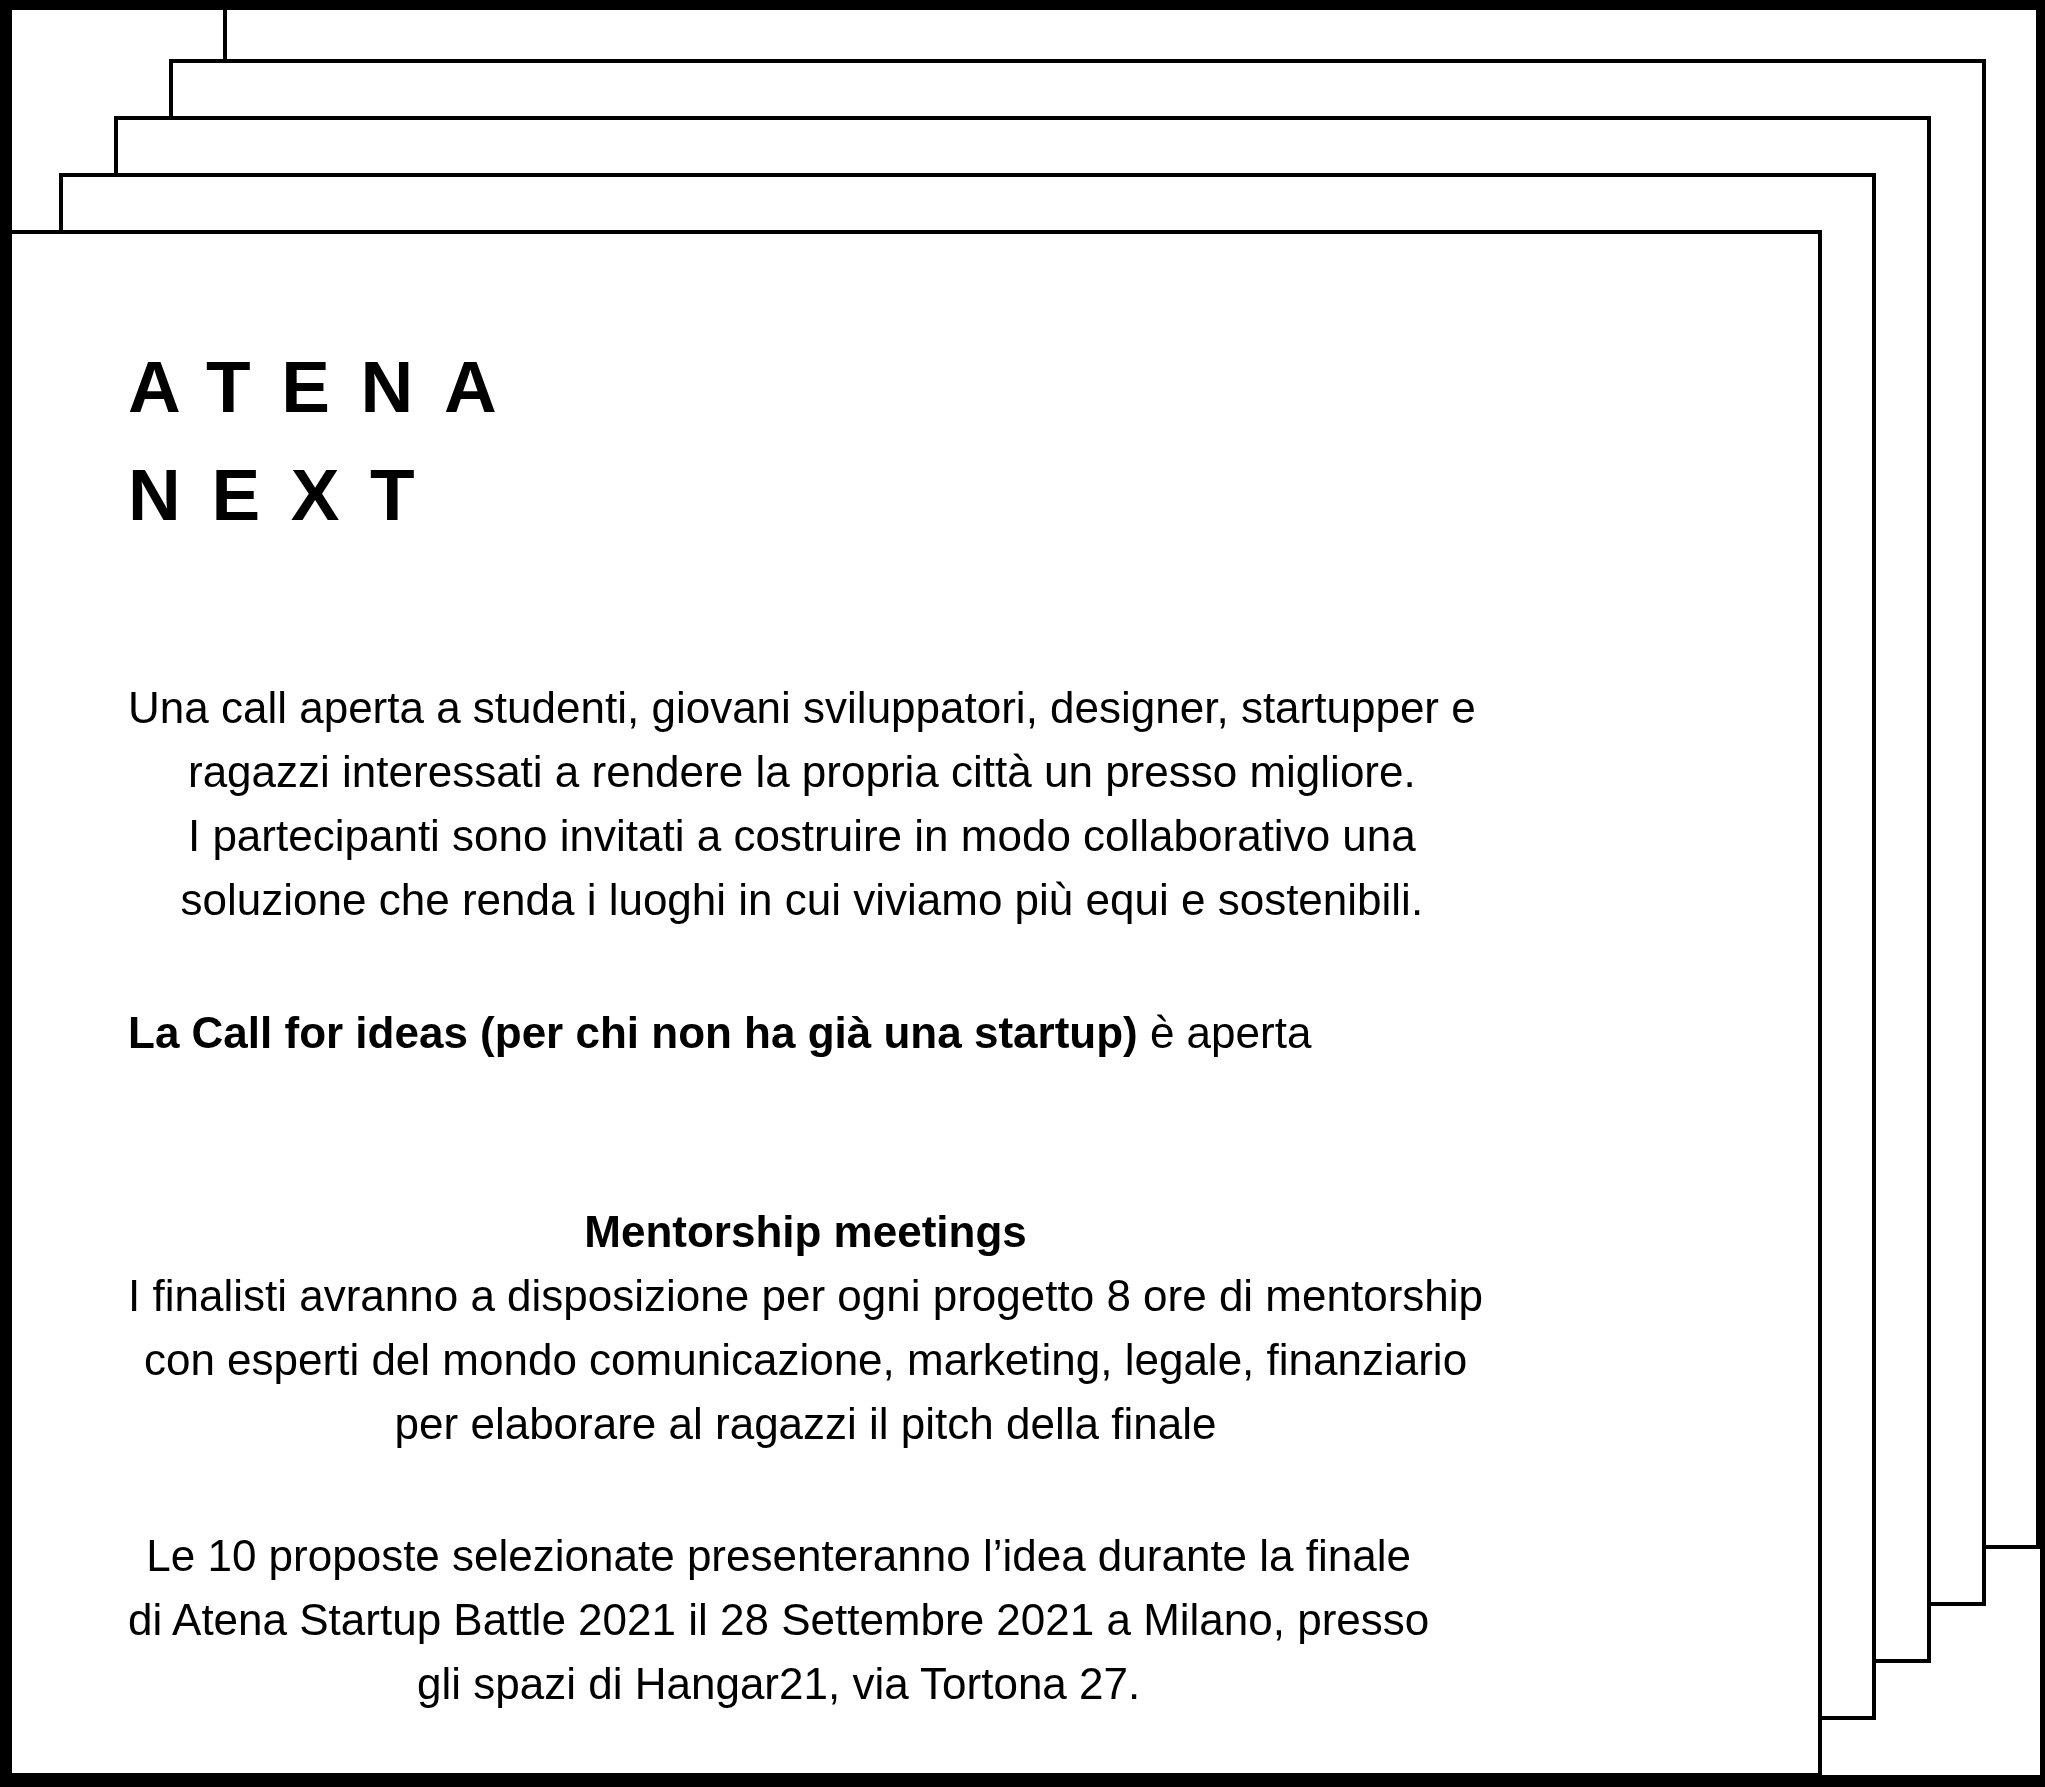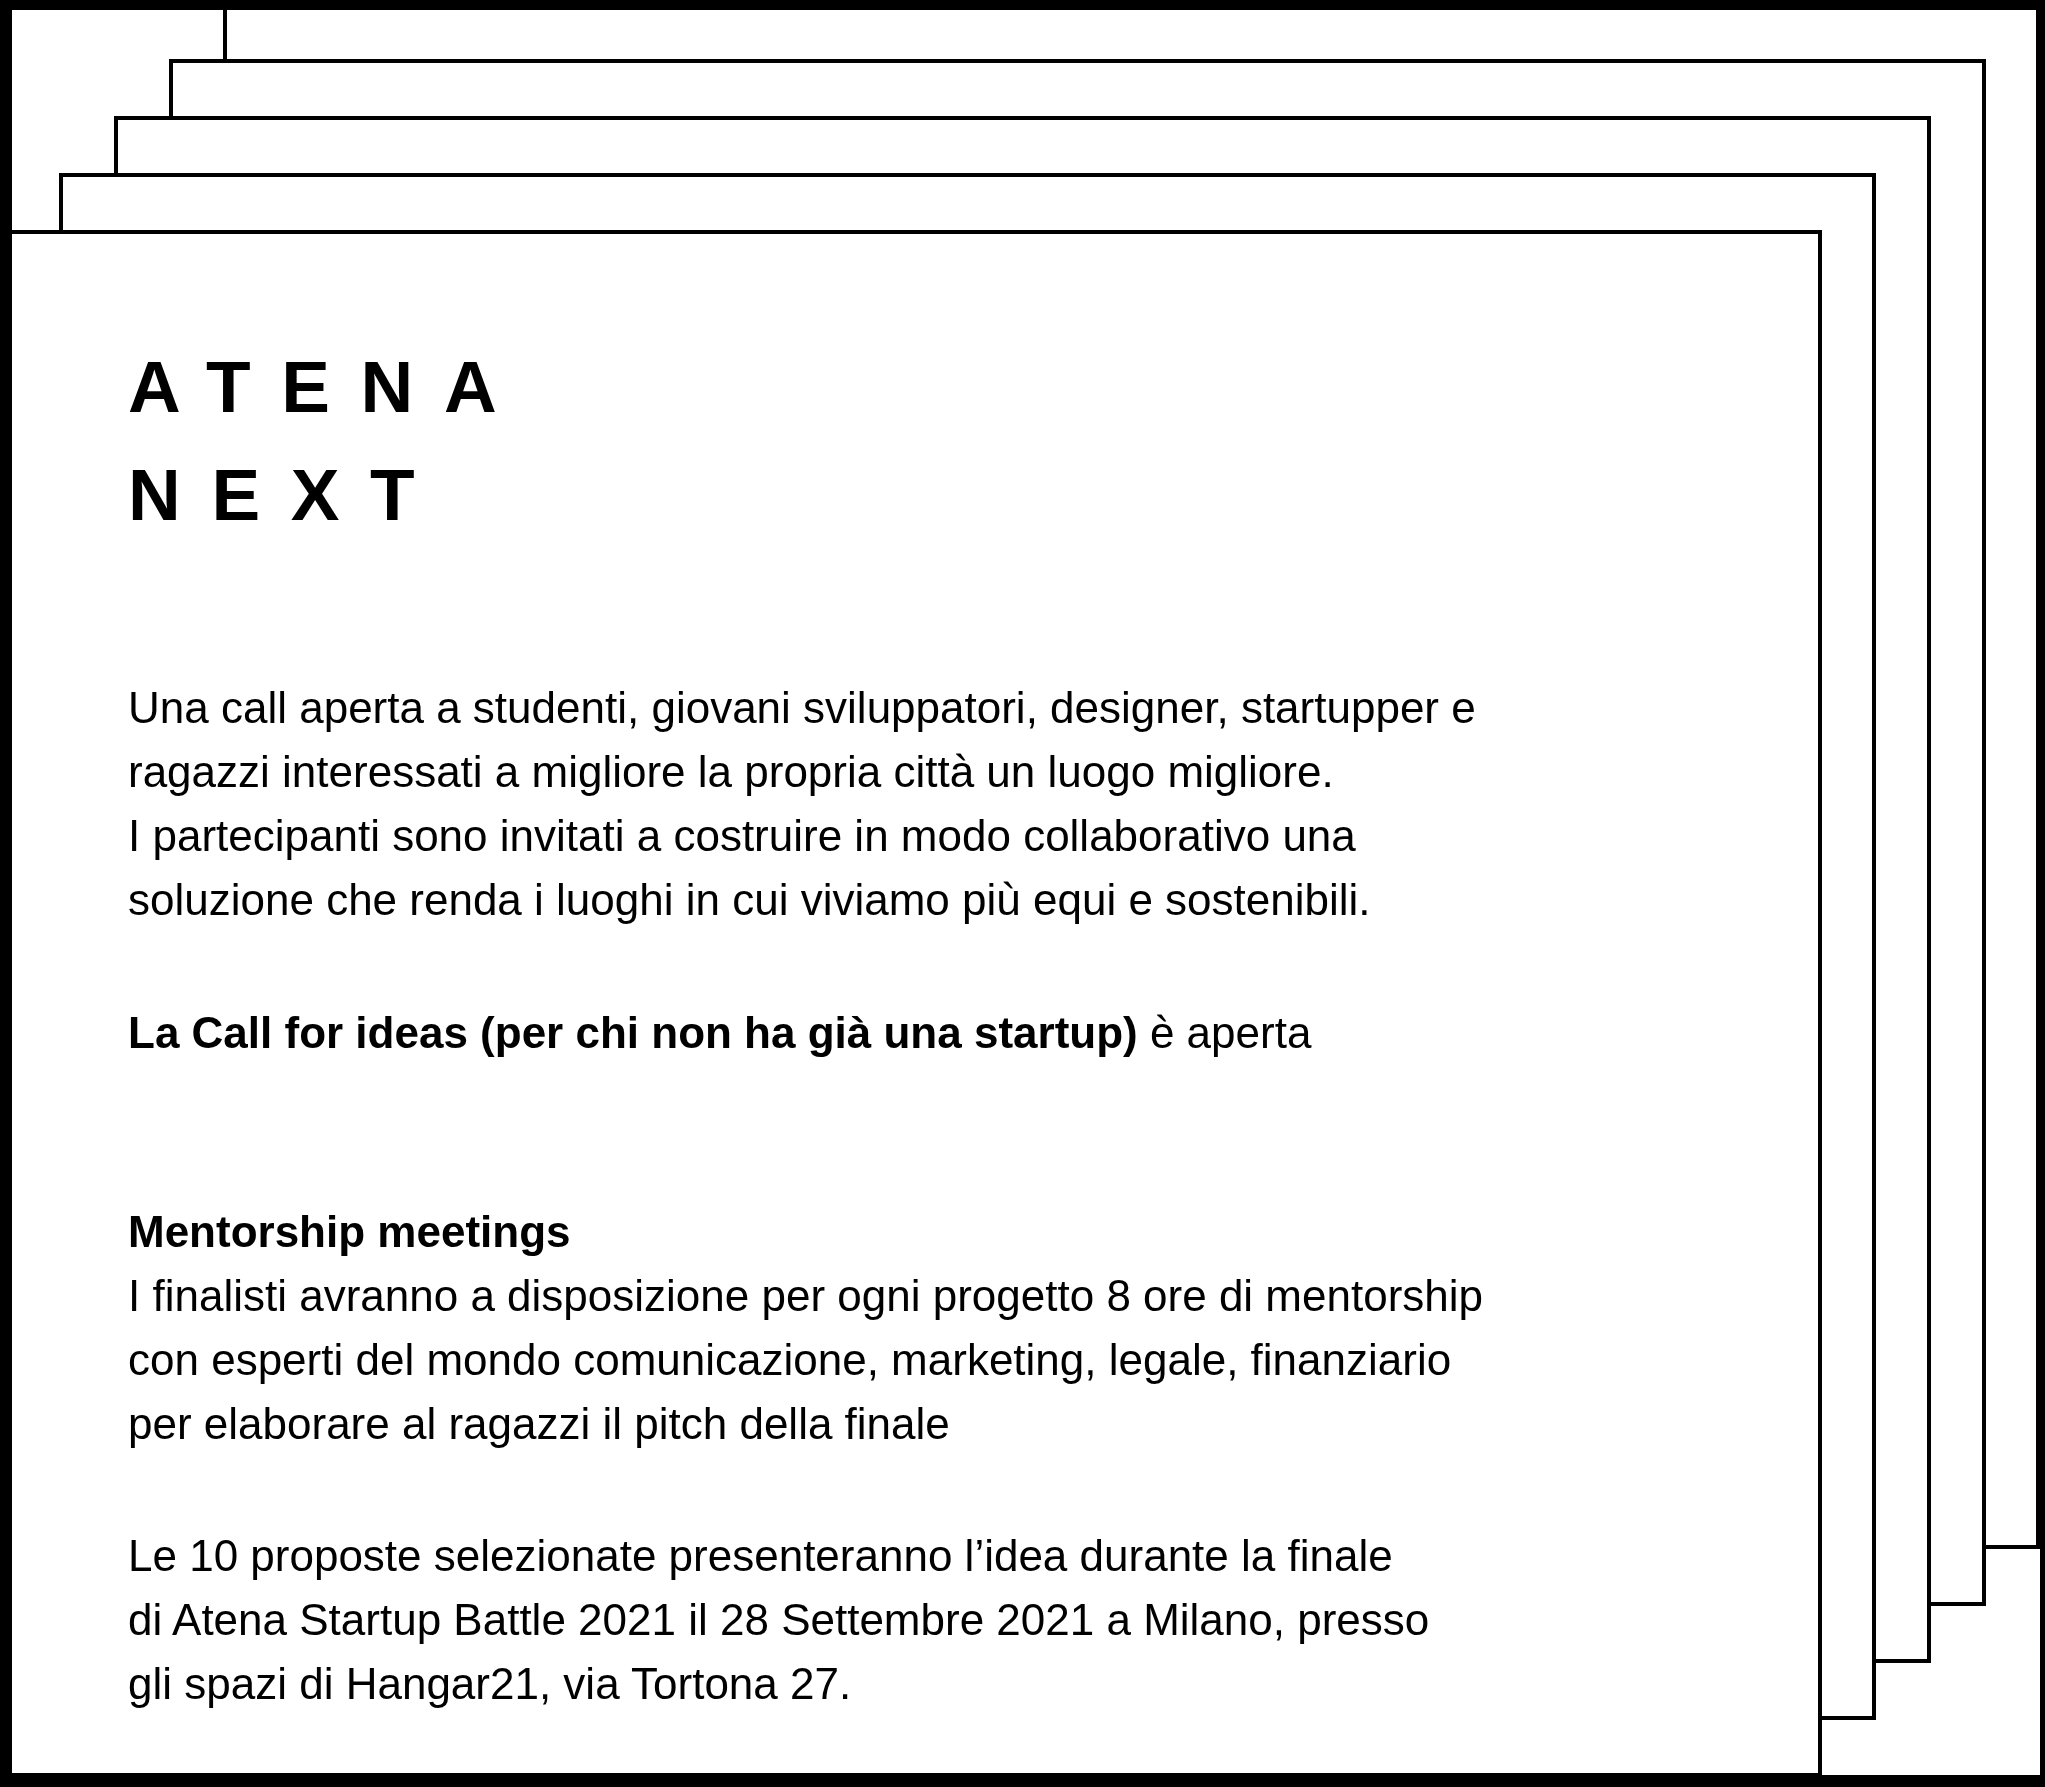--- a/index.html
+++ b/index.html
@@ -56,20 +56,21 @@
   }
 
   .para {
     position: absolute;
     left: 128px;
     font-size: 44px;
     line-height: 64px;
     font-weight: 400;
     white-space: nowrap;
     z-index: 10;
+    text-align: center;
   }
   .para .line { white-space: nowrap; }
   .bold { font-weight: 700; }
 
   .para-intro      { top: 676px; }
   .para-call       { top: 1001px; }
   .para-mentorship { top: 1200px; }
   .para-finale     { top: 1524px; }
 </style>
 </head>
@@ -83,21 +84,21 @@
   <div class="page p2"></div>
   <div class="page p1"></div>
 
   <div class="poster-title">
     <div class="line">ATENA</div>
     <div class="line">NEXT</div>
   </div>
 
   <div class="para para-intro">
     <div class="line">Una call aperta a studenti, giovani sviluppatori, designer, startupper e</div>
-    <div class="line">ragazzi interessati a migliore la propria città un luogo migliore.</div>
+    <div class="line">ragazzi interessati a rendere la propria città un presso migliore.</div>
     <div class="line">I partecipanti sono invitati a costruire in modo collaborativo una</div>
     <div class="line">soluzione che renda i luoghi in cui viviamo più equi e sostenibili.</div>
   </div>
 
   <div class="para para-call">
     <div class="line"><span class="bold">La Call for ideas (per chi non ha già una startup)</span><span> è aperta</span></div>
   </div>
 
   <div class="para para-mentorship">
     <div class="line bold">Mentorship meetings</div>

